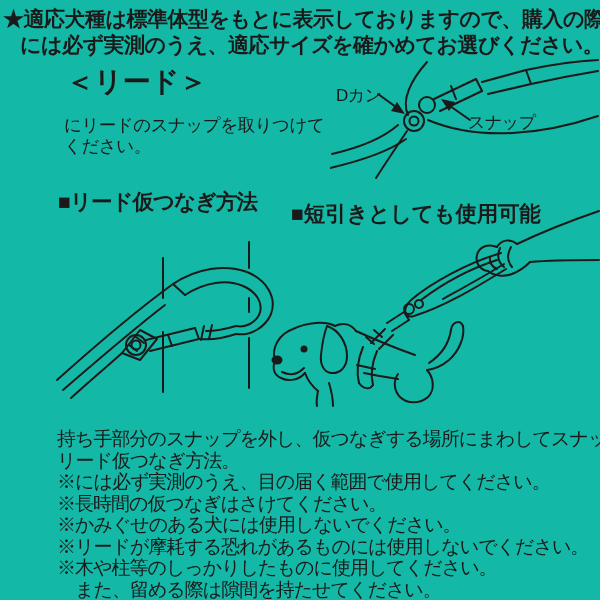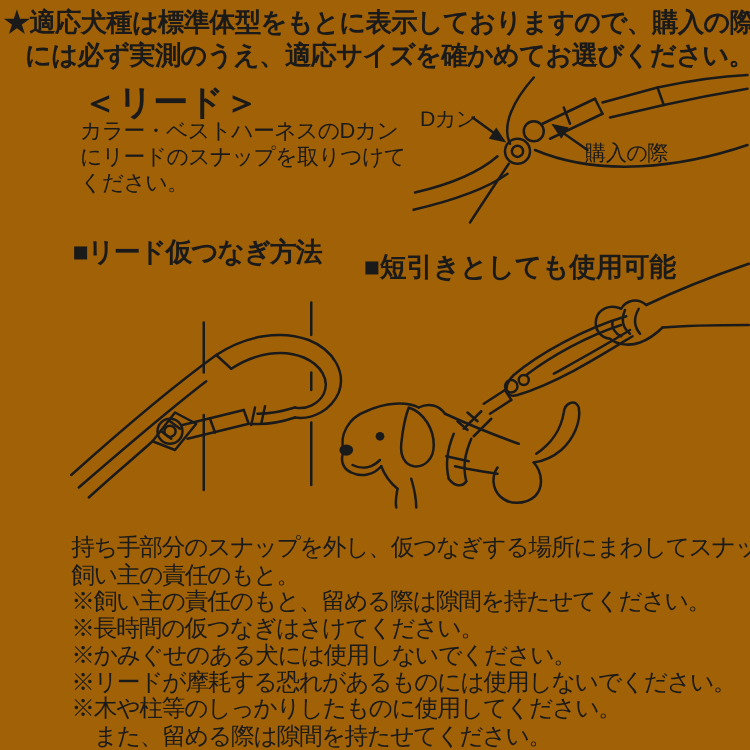--- a/index.html
+++ b/index.html
@@ -1,20 +1,20 @@
 <!DOCTYPE html>
 <html><head>
 <meta charset="utf-8">
 <style>
   html, body { margin: 0; padding: 0; background: #ffffff; }
   .page {
     position: relative;
     width: 600px;
     height: 600px;
-    background: #a16207;
+    background: #14b8a6;
     color: #1a1a1a;
     font-family: "Liberation Sans", sans-serif;
     overflow: hidden;
   }
   .abs { position: absolute; white-space: nowrap; }
 
   
   .warn-line {
     font-weight: bold;
     font-size: 21px;
@@ -83,21 +83,20 @@
 </style>
 </head>
 <body>
 
 <div class="page">
 
   <div class="abs warn-line warn-l1">★適応犬種は標準体型をもとに表示しておりますので、購入の際</div>
   <div class="abs warn-line warn-l2">には必ず実測のうえ、適応サイズを確かめてお選びください。</div>
 
   <div class="abs lead-title">＜リード＞</div>
-  <div class="abs lead-line n0">カラー・ベストハーネスのDカン</div>
   <div class="abs lead-line n1">にリードのスナップを取りつけて</div>
   <div class="abs lead-line n2">ください。</div>
 
   <svg class="svg-a" viewBox="0 0 270 130" aria-hidden="true">
 
     <path class="ln" d="M2,96 C28,90 52,81 68,67"></path>
     <path class="ln" d="M0,110 C30,103 58,94 76,81"></path>
 
     <path class="ln" d="M97,4 C81,22 71,42 78,57"></path>
 
@@ -119,21 +118,21 @@
     <path class="ln" d="M201,26 C228,20 250,16 268,13"></path>
 
     <path class="ln" d="M48,36 L66,49"></path>
     <path class="fl" d="M75,56 L61,53 L67,44 Z"></path>
 
     <path class="ln" d="M140,62 L120,48"></path>
     <path class="fl" d="M111,41 L125,44 L119,53 Z"></path>
   </svg>
 
   <span class="abs callout lbl-dkan">Dカン</span>
-  <span class="abs callout lbl-snap">購入の際</span>
+  <span class="abs callout lbl-snap">スナップ</span>
 
   <div class="abs heading heading-left">■リード仮つなぎ方法</div>
   <div class="abs heading heading-right">■短引きとしても使用可能</div>
 
   <svg class="svg-b" viewBox="0 0 235 205" aria-hidden="true">
 
     <path class="ln" d="M118,40 V80"></path>
     <path class="ln" d="M118,114 V174"></path>
     <path class="ln" d="M204,24 V50"></path>
     <path class="ln" d="M204,80 V94"></path>
@@ -207,21 +206,21 @@
     <path class="ln" d="M55,188 C54,194 53,198 54,203"></path>
     <path class="ln" d="M66,180 C69,190 70,196 70,203"></path>
 
     <path class="ln" d="M93,128 C115,138 135,146 152,152"></path>
     <path class="ln" d="M166,160 C178,152 186,140 188,127 C189,119 197,116 200,123 C202,134 196,148 186,157 C179,163 171,166 164,167"></path>
     <path class="ln" d="M164,167 C171,175 172,187 165,194 C157,201 144,201 137,194 C131,188 130,178 135,171"></path>
     <path class="ln" d="M135,176 C122,174 110,172 101,170"></path>
   </svg>
 
   <div class="abs note-line n0">持ち手部分のスナップを外し、仮つなぎする場所にまわしてスナッ</div>
-  <div class="abs note-line n1">飼い主の責任のもと。</div>
-  <div class="abs note-line n2">※飼い主の責任のもと、留める際は隙間を持たせてください。</div>
+  <div class="abs note-line n1">リード仮つなぎ方法。</div>
+  <div class="abs note-line n2">※には必ず実測のうえ、目の届く範囲で使用してください。</div>
   <div class="abs note-line n3">※長時間の仮つなぎはさけてください。</div>
   <div class="abs note-line n5">※リードが摩耗する恐れがあるものには使用しないでください。</div>
   <div class="abs note-line n4">※かみぐせのある犬には使用しないでください。</div>
   <div class="abs note-line n7">　また、留める際は隙間を持たせてください。</div>
   <div class="abs note-line n6">※木や柱等のしっかりしたものに使用してください。</div>
 
 </div>
 
 </body></html>

